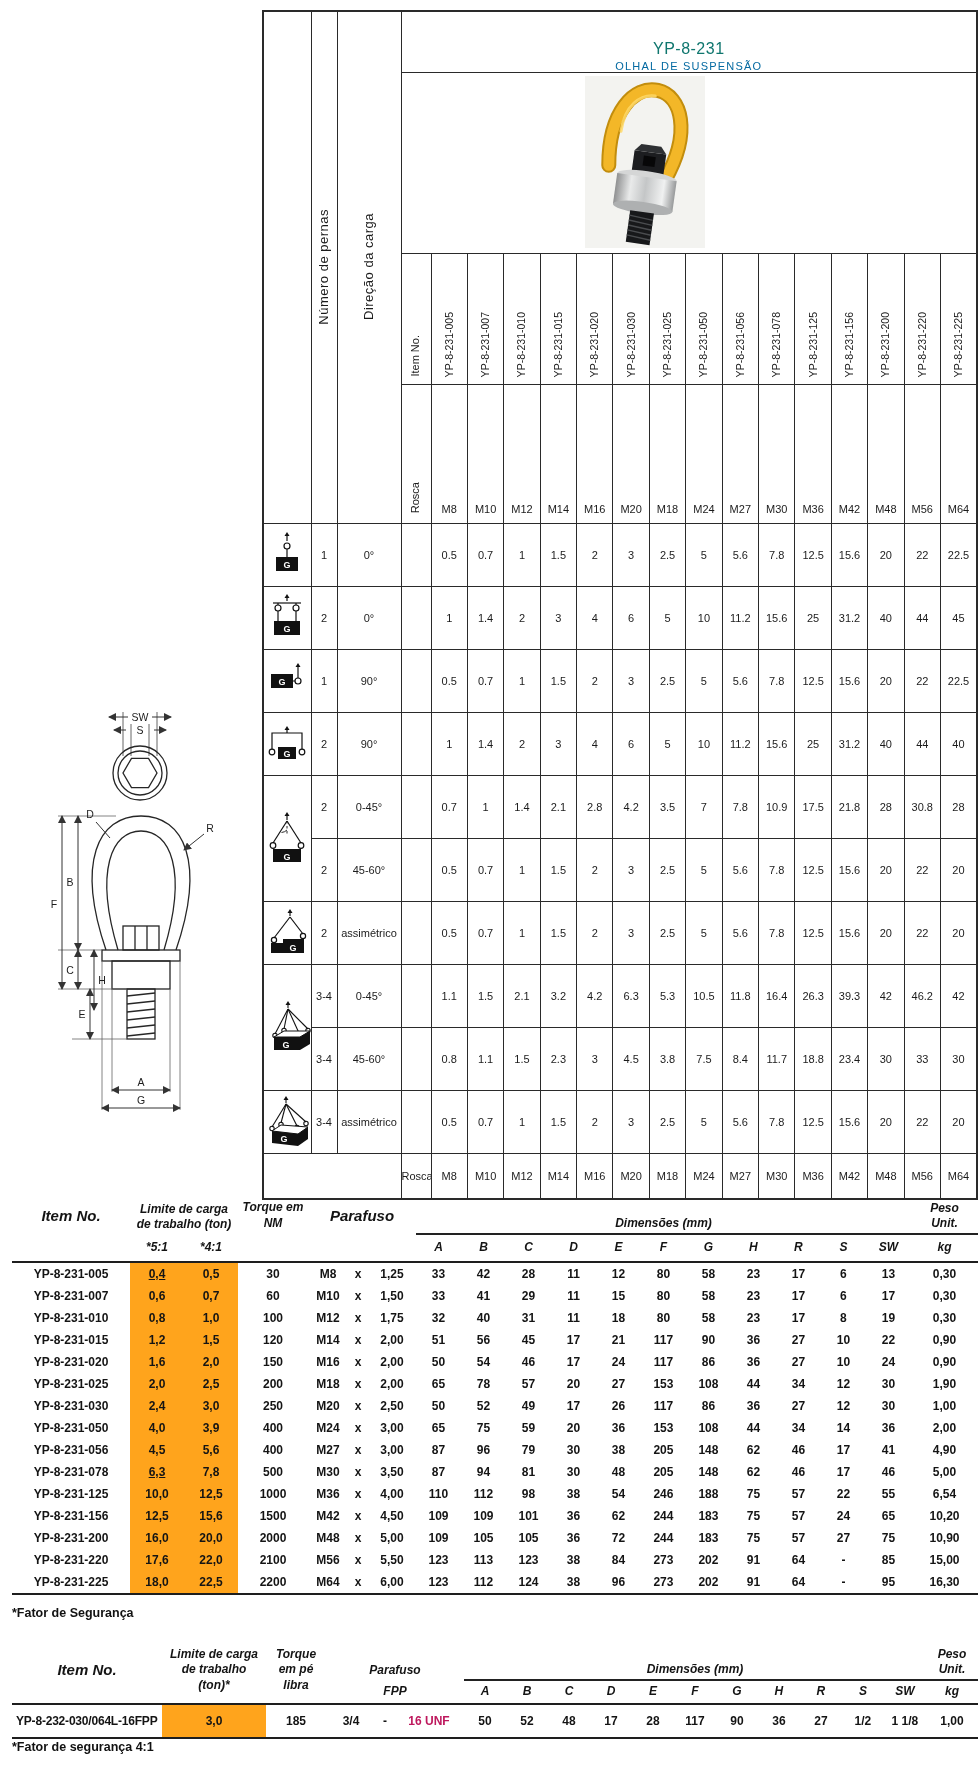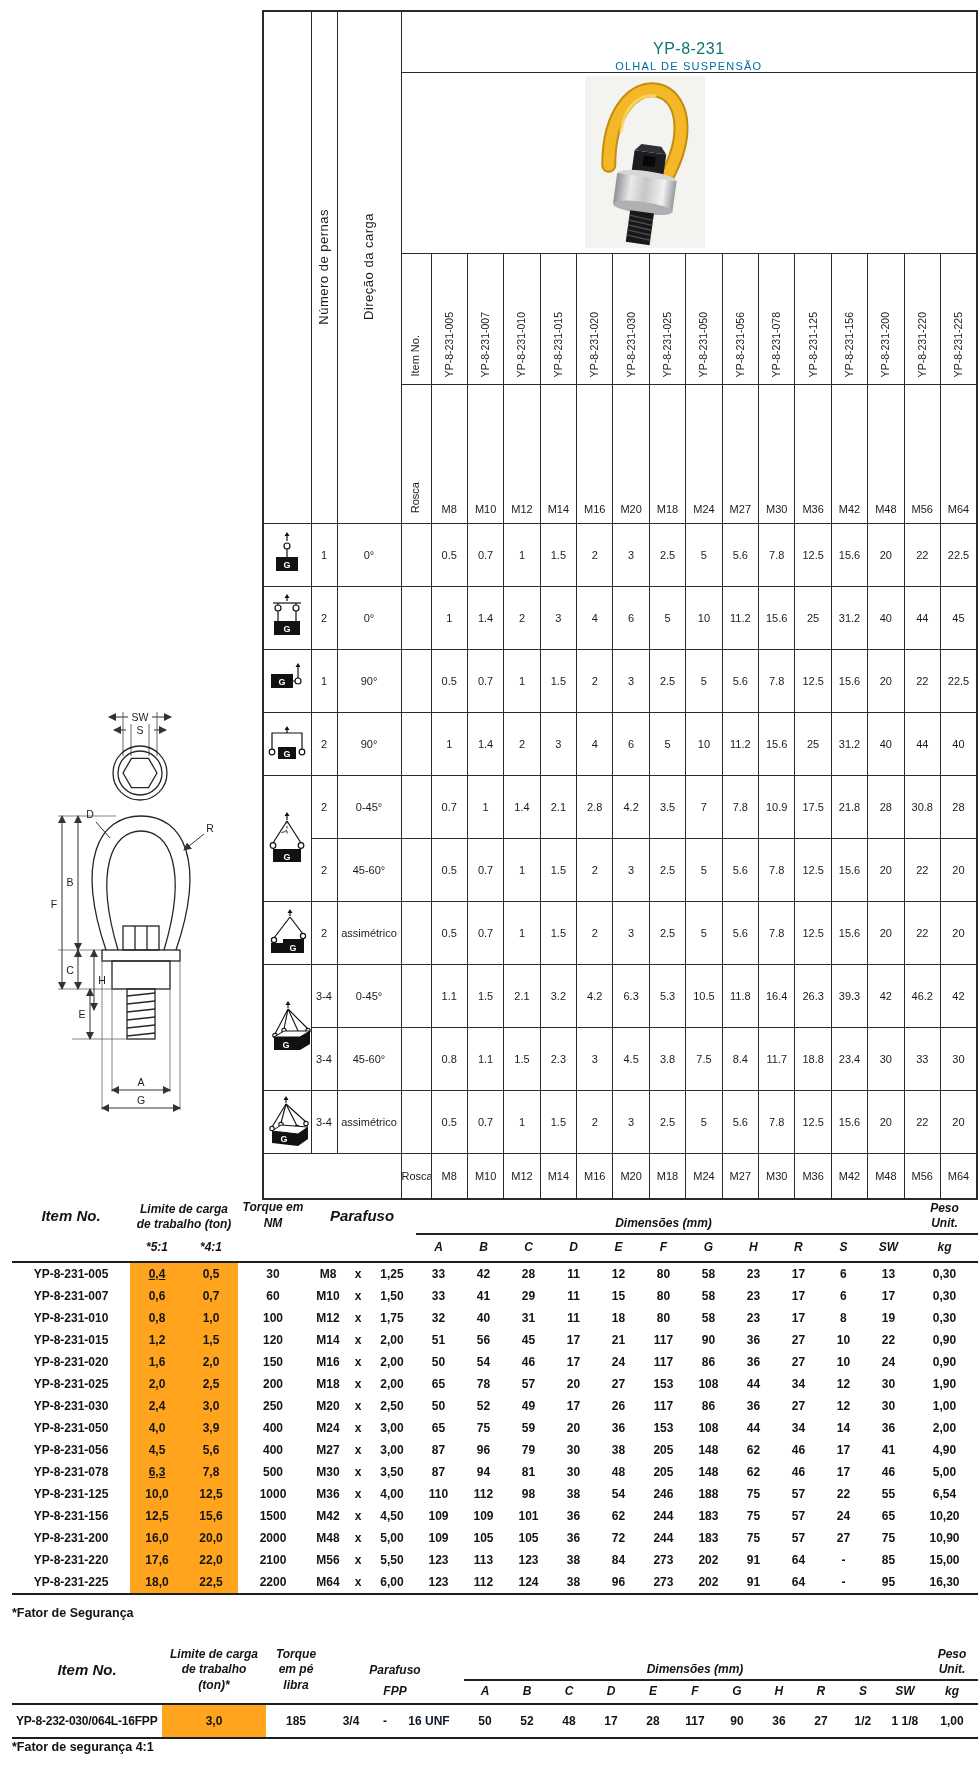--- a/index.html
+++ b/index.html
@@ -1044,21 +1044,21 @@
         <td>kg</td>
       </tr>
     </thead>
     <tbody>
       <tr>
         <td class="c-item2">YP-8-232-030/064L-16FPP</td>
         <td style="background: rgb(255, 164, 28);">3,0</td>
         <td>185</td>
         <td>3/4</td>
         <td>-</td>
-        <td style="color: #0f172a;">16 UNF</td>
+        <td style="color: #be185d;">16 UNF</td>
         <td>50</td>
         <td>52</td>
         <td>48</td>
         <td>17</td>
         <td>28</td>
         <td>117</td>
         <td>90</td>
         <td>36</td>
         <td>27</td>
         <td>1/2</td>

